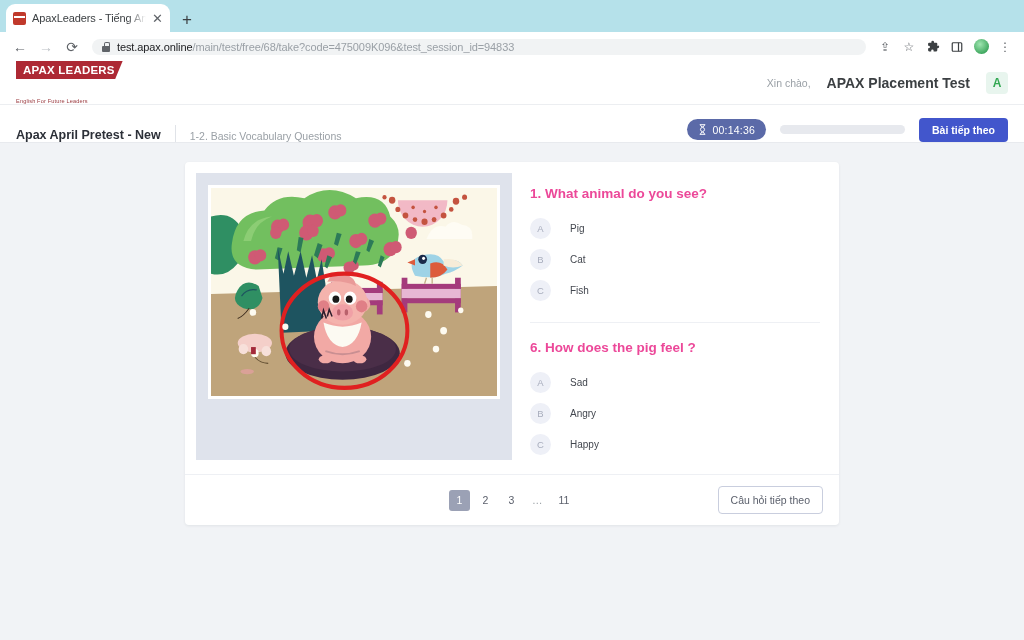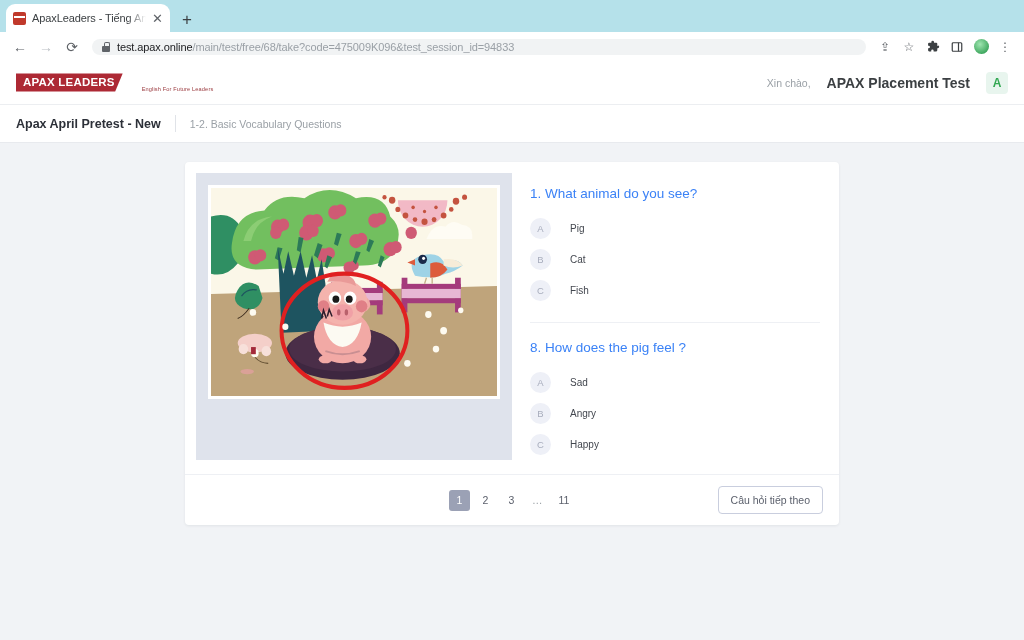--- a/index.html
+++ b/index.html
@@ -73,39 +73,39 @@
   }
 
   
   .page { flex: 1; background: #f1f3f6; display: flex; flex-direction: column; overflow: hidden; }
 
   .site-header {
     height: 44px; background: #fff; flex: none;
     display: flex; align-items: center; padding: 0 16px;
     border-bottom: 1px solid #eceef1;
   }
-  .logo-wrap { display: flex; flex-direction: row; align-items: flex-end; gap: 19px; }
+  .logo-wrap { display: flex; flex-direction: column; align-items: flex-start; gap: 19px; }
   .logo-box {
     background: #ad2934; color: #fff; font-size: 11.5px; font-weight: 700;
     padding: 3px 8px 3px 7px; letter-spacing: .2px; line-height: 1.05;
     clip-path: polygon(0 0, 100% 0, 93% 100%, 0 100%);
   }
   .logo-tag { font-size: 5.6px; color: #9b3a3f; letter-spacing: .15px; }
   .greet { margin-left: auto; display: flex; align-items: center; gap: 16px; }
   .greet-hello { font-size: 10.5px; color: #9aa0a6; }
   .greet-name { font-size: 14px; color: #3c4043; font-weight: 700; }
   .greet-avatar {
     width: 22px; height: 22px; border-radius: 4px; background: #e8f5ee;
     color: #34a853; font-size: 12px; font-weight: 700;
     display: flex; align-items: center; justify-content: center;
   }
 
   .sub-header {
     height: 38px; background: #fff; flex: none;
-    display: flex; align-items: center; padding: 0 16px; gap: 14px;
+    display: flex; align-items: flex-end; padding: 0 16px; gap: 14px;
     border-bottom: 1px solid #e8eaee;
   }
   .test-title { font-size: 12.5px; font-weight: 700; color: #2c3038; }
   .divider-v { width: 1px; height: 17px; background: #e0e3e8; }
   .section-title { font-size: 10.5px; color: #9aa0a6; }
   .hdr-right { margin-left: auto; display: flex; align-items: center; gap: 14px; }
   .timer {
     background: #5b6aa8; color: #fff; border-radius: 13px;
     height: 21px; padding: 0 11px; display: flex; align-items: center; gap: 6px;
     font-size: 10.5px; letter-spacing: .2px;
@@ -128,21 +128,21 @@
   
   .img-panel {
     width: 316px; background: #dfe3ec; padding: 12px 12px 38px 12px; flex: none;
   }
   .illus {
     width: 100%; height: 214px; display: block; border: 3px solid #fff;
   }
 
   
   .q-col { flex: 1; padding: 13px 8px 0 14px; }
-  .q-title { font-size: 13.5px; font-weight: 400; color: #3b82f6; margin-bottom: 12px; }
+  .q-title { font-size: 13.5px; font-weight: 700; color: #ec4899; margin-bottom: 12px; }
   .q-block + .q-block { border-top: 1px solid #eef0f4; margin-top: 16px; padding-top: 17px; }
   .opt { display: flex; align-items: center; gap: 19px; padding: 5px 0; }
   .opt-letter {
     width: 21px; height: 21px; border-radius: 50%; background: #eef0f7;
     color: #a8adbd; font-size: 9.5px; flex: none;
     display: flex; align-items: center; justify-content: center;
   }
   .opt-text { font-size: 10px; color: #43474f; }
 
   .card-footer {
@@ -213,20 +213,33 @@
         <span class="greet-hello">Xin chào,</span>
         <span class="greet-name">APAX Placement Test</span>
         <span class="greet-avatar">A</span>
       </div>
     </div>
 
     <div class="sub-header">
       <span class="test-title">Apax April Pretest - New</span>
       <span class="divider-v"></span>
       <span class="section-title">1-2. Basic Vocabulary Questions</span>
+      <div class="hdr-right">
+        <div class="timer">
+          <span class="hourglass">
+            <svg width="9" height="11" viewBox="0 0 12 16" fill="none" stroke="#fff" stroke-width="1.4">
+                <path d="M2 1h8M2 15h8M3 1c0 4 6 3 6 7s-6 3-6 7"></path>
+                <path d="M9 1c0 4-6 3-6 7s6 3 6 7"></path>
+              </svg>
+          </span>
+          <span>00:14:36</span>
+        </div>
+        <div class="progress-track"></div>
+        <button class="btn-primary">Bài tiếp theo</button>
+      </div>
     </div>
 
     <div class="content">
       <div class="card">
 
         <div class="card-body">
 
           <div class="img-panel">
             <svg class="illus" viewBox="0 0 300 204" preserveAspectRatio="none">
               <rect width="300" height="204" fill="#fbf7e8"></rect>
@@ -385,21 +398,21 @@
                 <span class="opt-letter">B</span>
                 <span class="opt-text">Cat</span>
               </div>
               <div class="opt">
                 <span class="opt-letter">C</span>
                 <span class="opt-text">Fish</span>
               </div>
             </div>
 
             <div class="q-block">
-              <div class="q-title">8. How does the pig feel ?</div>
+              <div class="q-title">6. How does the pig feel ?</div>
               <div class="opt">
                 <span class="opt-letter">A</span>
                 <span class="opt-text">Sad</span>
               </div>
               <div class="opt">
                 <span class="opt-letter">B</span>
                 <span class="opt-text">Angry</span>
               </div>
               <div class="opt">
                 <span class="opt-letter">C</span>

